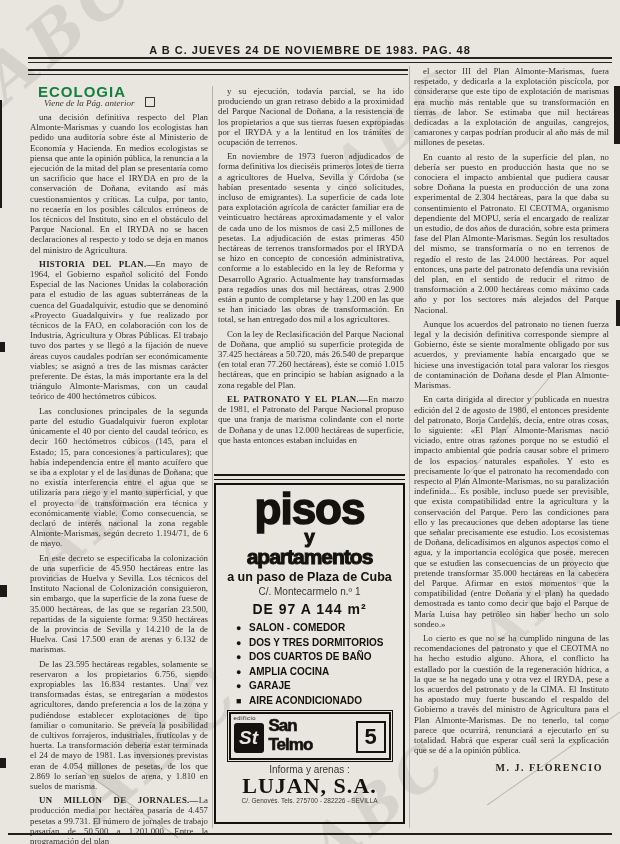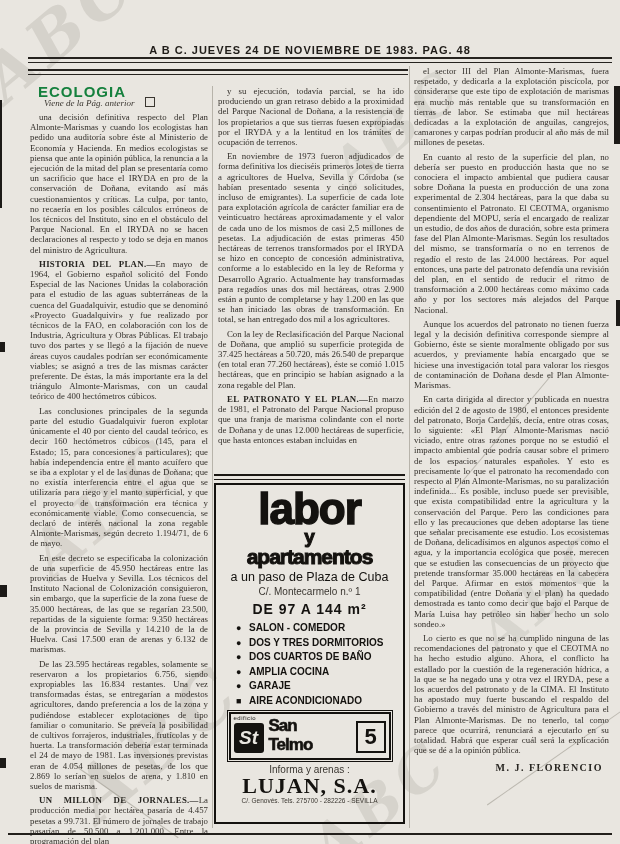--- a/index.html
+++ b/index.html
@@ -43,21 +43,21 @@
   .ad-toprule{position:absolute;left:214px;top:474px;width:191px;height:3px;
               border-top:2px solid #1b1814;border-bottom:1px solid #1b1814;}
   .ad{position:absolute;left:214px;top:483px;width:187px;height:337px;border:2px solid #14120f;
       text-align:center;font-family:"Liberation Sans", sans-serif;color:#14120f;overflow:hidden;}
   .ad-t1{font-size:44px;font-weight:bold;letter-spacing:-1px;line-height:40px;margin-top:4px;
          -webkit-text-stroke:1.5px #14120f;}
   .ad-t2{font-size:19px;font-weight:bold;line-height:16px;-webkit-text-stroke:1px #14120f;}
   .ad-t3{font-size:21px;font-weight:bold;letter-spacing:-1px;line-height:24px;
          -webkit-text-stroke:1px #14120f;}
   .ad-t4{font-size:18px;font-weight:bold;letter-spacing:1px;line-height:20px;margin-top:2px;}
-  .ad-loc{font-size:12.5px;font-weight:normal;line-height:15px;margin-top:1px;}
+  .ad-loc{font-size:12.5px;font-weight:bold;line-height:15px;margin-top:1px;}
   .ad-street{font-size:10px;line-height:13px;color:#3a3630;}
   .ad-size{font-size:14px;font-weight:bold;letter-spacing:1px;line-height:18px;margin-top:2px;}
   .ad-features{text-align:left;padding-left:20px;margin-top:3px;}
   .feat{font-size:10px;font-weight:bold;line-height:14.5px;white-space:nowrap;}
   .feat .bullet{display:inline-block;width:13px;font-size:9px;}
   .ad-logo{width:158px;margin:4px auto 0;border:2px solid #14120f;outline:1px solid #14120f;
            outline-offset:1px;height:44px;position:relative;text-align:left;}
   .logo-edificio{position:absolute;left:3px;top:1px;font-size:6px;letter-spacing:.5px;}
   .logo-monogram{position:absolute;left:3px;top:9px;width:30px;height:30px;background:#14120f;
                  color:#e9e6e0;font-weight:bold;font-style:italic;font-size:19px;line-height:30px;
@@ -130,21 +130,21 @@
         <p class="para">En cuanto al resto de la superficie del plan, no debería ser puesto en producción hasta que no se conociera el impacto ambiental que pudiera causar sobre Doñana la puesta en producción de una zona experimental de 2.304 hectáreas, para la que daba su consentimiento el Patronato. El CEOTMA, organismo dependiente del MOPU, sería el encargado de realizar un estudio, de dos años de duración, sobre esta primera fase del Plan Almonte-Marismas. Según los resultados del mismo, se transformaría o no en terrenos de regadío el resto de las 24.000 hectáreas. Por aquel entonces, una parte del patronato defendía una revisión del plan, en el sentido de reducir el ritmo de transformación a 2.000 hectáreas como máximo cada año y por los sectores más alejados del Parque Nacional.</p>
         <p class="para">Aunque los acuerdos del patronato no tienen fuerza legal y la decisión definitiva corresponde siempre al Gobierno, éste se siente moralmente obligado por sus acuerdos, y previamente había encargado que se hiciese una investigación total para valorar los riesgos de contaminación de Doñana desde el Plan Almonte-Marismas.</p>
         <p class="para">En carta dirigida al director y publicada en nuestra edición del 2 de agosto de 1980, el entonces presidente del patronato, Borja Cardelús, decía, entre otras cosas, lo siguiente: «El Plan Almonte-Marismas nació viciado, entre otras razones porque no se estudió el impacto ambiental que podría causar sobre el primero de los espacios naturales españoles. Y esto es precisamente lo que el patronato ha recomendado con respecto al Plan Almonte-Marismas, no su paralización indefinida... Es posible, incluso puede ser previsible, que exista compatibilidad entre la agricultura y la conservación del Parque. Pero las condiciones para ello y las precauciones que deben adoptarse las tiene que señalar precisamente ese estudio. Los ecosistemas de Doñana, delicadísimos en algunos aspectos como el agua, y la importancia ecológica que posee, merecen que se estudien las consecuencias de un proyecto que pretende transformar 35.000 hectáreas en la cabecera del Parque. Afirmar en estos momentos que la compatibilidad (entre Doñana y el plan) ha quedado demostrada es tanto como decir que bajo el Parque de María Luisa hay petróleo sin haber hecho un solo sondeo.»</p>
         <p class="para">Lo cierto es que no se ha cumplido ninguna de las recomendaciones del patronato y que el CEOTMA no ha hecho estudio alguno. Ahora, el conflicto ha estallado por la cuestión de la regeneración hídrica, a la que se ha negado una y otra vez el IRYDA, pese a los acuerdos del patronato y de la CIMA. El Instituto ha apostado muy fuerte buscando el respaldo del Gobierno a través del ministro de Agricultura para el Plan Almonte-Marismas. De no tenerlo, tal como parece que ocurrirá, renunciará a ejecutarlo en su totalidad. Habrá que esperar cuál será la explicación que se dé a la opinión pública.</p>
       </div>
     <div class="signature">M. J. FLORENCIO</div>
   </div>
 
   <div class="ad-toprule"></div>
   <div class="ad">
-    <div class="ad-t1">labor</div>
+    <div class="ad-t1">pisos</div>
     <div class="ad-t2">y</div>
     <div class="ad-t3">apartamentos</div>
     <div class="ad-loc">a un paso de Plaza de Cuba</div>
     <div class="ad-street">C/. Montecarmelo n.º 1</div>
     <div class="ad-size">DE 97 A 144 m²</div>
     <div class="ad-features">
         <div class="feat"><span class="bullet">●</span><span>SALON - COMEDOR</span></div>
         <div class="feat"><span class="bullet">●</span><span>DOS Y TRES DORMITORIOS</span></div>
         <div class="feat"><span class="bullet">●</span><span>DOS CUARTOS DE BAÑO</span></div>
         <div class="feat"><span class="bullet">●</span><span>AMPLIA COCINA</span></div>

